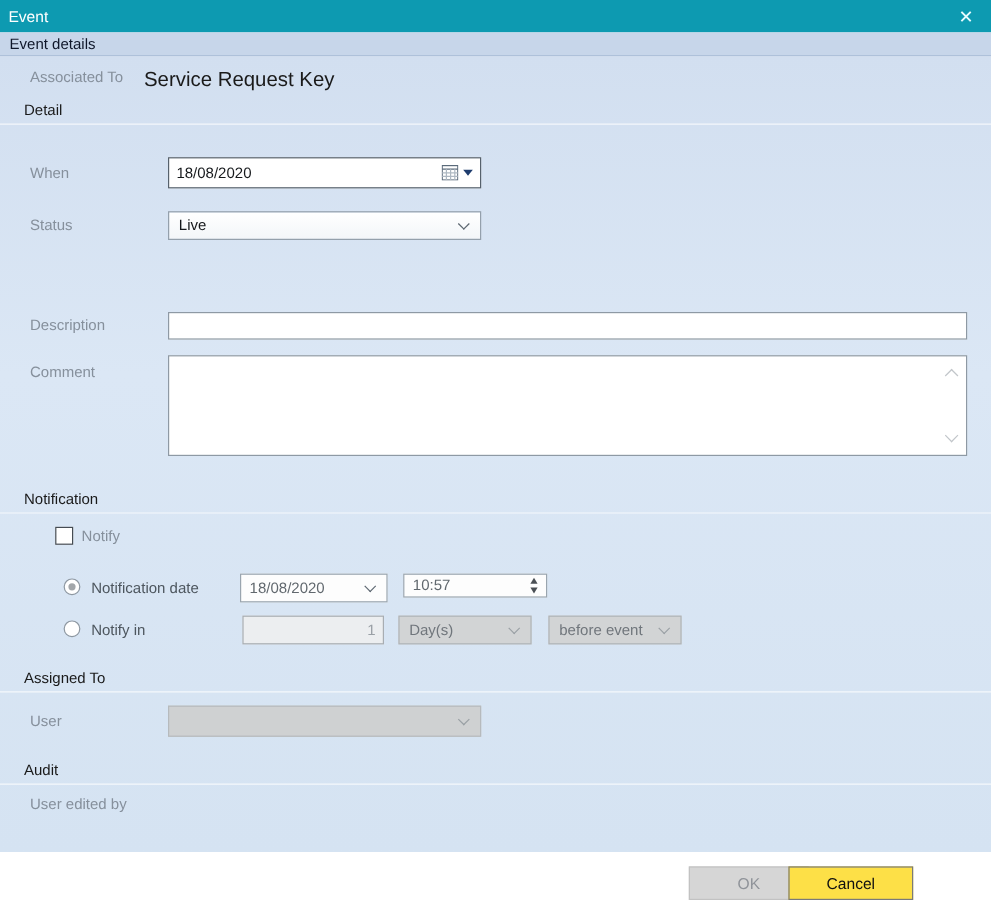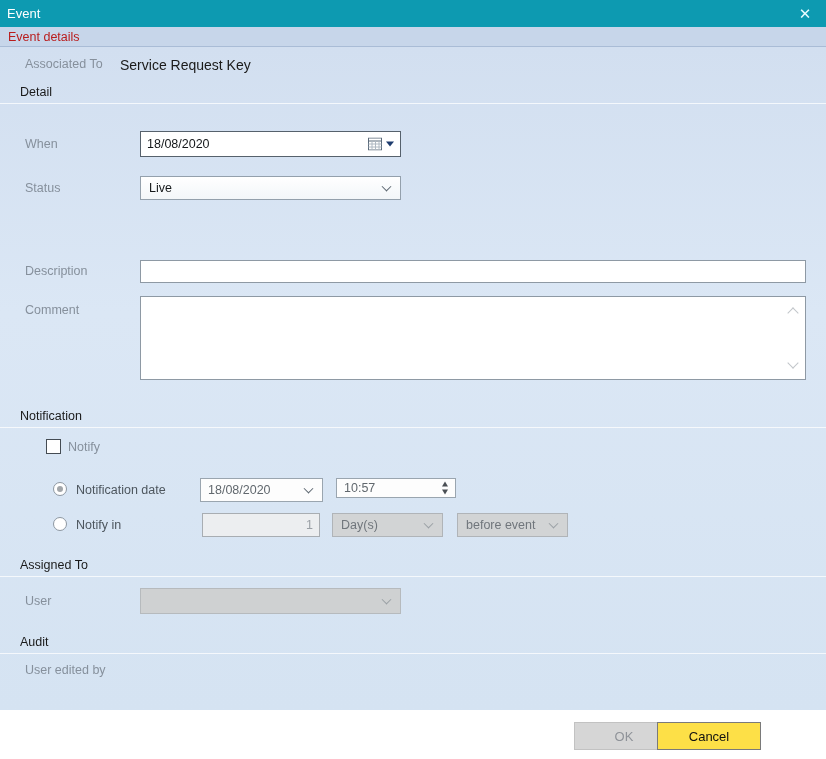--- a/index.html
+++ b/index.html
@@ -6,29 +6,29 @@
   *{box-sizing:border-box;}
   .dlg{position:relative;width:826px;height:759px;font-family:"Liberation Sans",sans-serif;overflow:hidden;background:#fff;padding-left:24px;}
 
   
   .titlebar{position:absolute;left:0;top:0;width:826px;height:27px;background:#0d9ab1;display:flex;align-items:center;}
   .titlebar .title{color:#ffffff;font-size:13px;padding-left:7px;}
   .titlebar .close{position:absolute;right:8px;top:0;height:27px;width:26px;color:#eafcff;font-size:15px;display:flex;align-items:center;justify-content:center;cursor:pointer;}
 
   
   .tabstrip{position:absolute;left:0;top:27px;width:826px;height:20px;background:#c7d6ea;border-bottom:1px solid #a9bcd6;display:flex;align-items:center;}
-  .tabstrip span{color:#b91c1c;font-size:12.5px;padding-left:8px;text-align:center;}
+  .tabstrip span{color:#0f172a;font-size:12.5px;padding-left:8px;text-align:center;}
 
   
   .body{position:absolute;left:0;top:47px;width:826px;height:663px;background:linear-gradient(180deg,#d2dff0 0%,#dbe7f5 40%,#d5e3f2 100%);}
   .row{position:absolute;left:0;width:826px;}
   .label{position:absolute;left:25px;color:#86909c;font-size:12.5px;line-height:15px;}
   .sechead{position:absolute;left:0;width:826px;height:22px;border-bottom:1px solid rgba(255,255,255,0.75);}
   .sechead span{position:absolute;left:20px;top:3px;color:#1a1a1a;font-size:12.5px;}
-  .value-black{color:#1a1a1a;font-size:14px;}
+  .value-black{color:#1a1a1a;font-size:17px;}
 
   
   .field{position:absolute;display:flex;align-items:center;font-size:12.5px;}
   .datefield{left:140px;width:261px;height:26px;background:#ffffff;border:1px solid #56616c;padding:0 6px;color:#15181b;}
   .combo{left:140px;width:261px;height:24px;background:linear-gradient(#ffffff,#f3f6f9);border:1px solid #94a0ac;padding:0 8px;color:#15181b;}
   .textinput{left:140px;width:666px;height:23px;background:#ffffff;border:1px solid #8e99a4;padding:0 6px;color:#15181b;}
   .commentbox{left:140px;width:666px;height:84px;background:#ffffff;border:1px solid #8e99a4;}
   .chev{position:absolute;right:10px;top:50%;width:7px;height:7px;border-right:1.5px solid #5c6670;border-bottom:1.5px solid #5c6670;transform:translateY(-70%) rotate(45deg);}
   .chev.dis{border-color:#9aa0a5;}
   .tri-down{width:0;height:0;border-left:4px solid transparent;border-right:4px solid transparent;border-top:5px solid #1e3c6e;}

